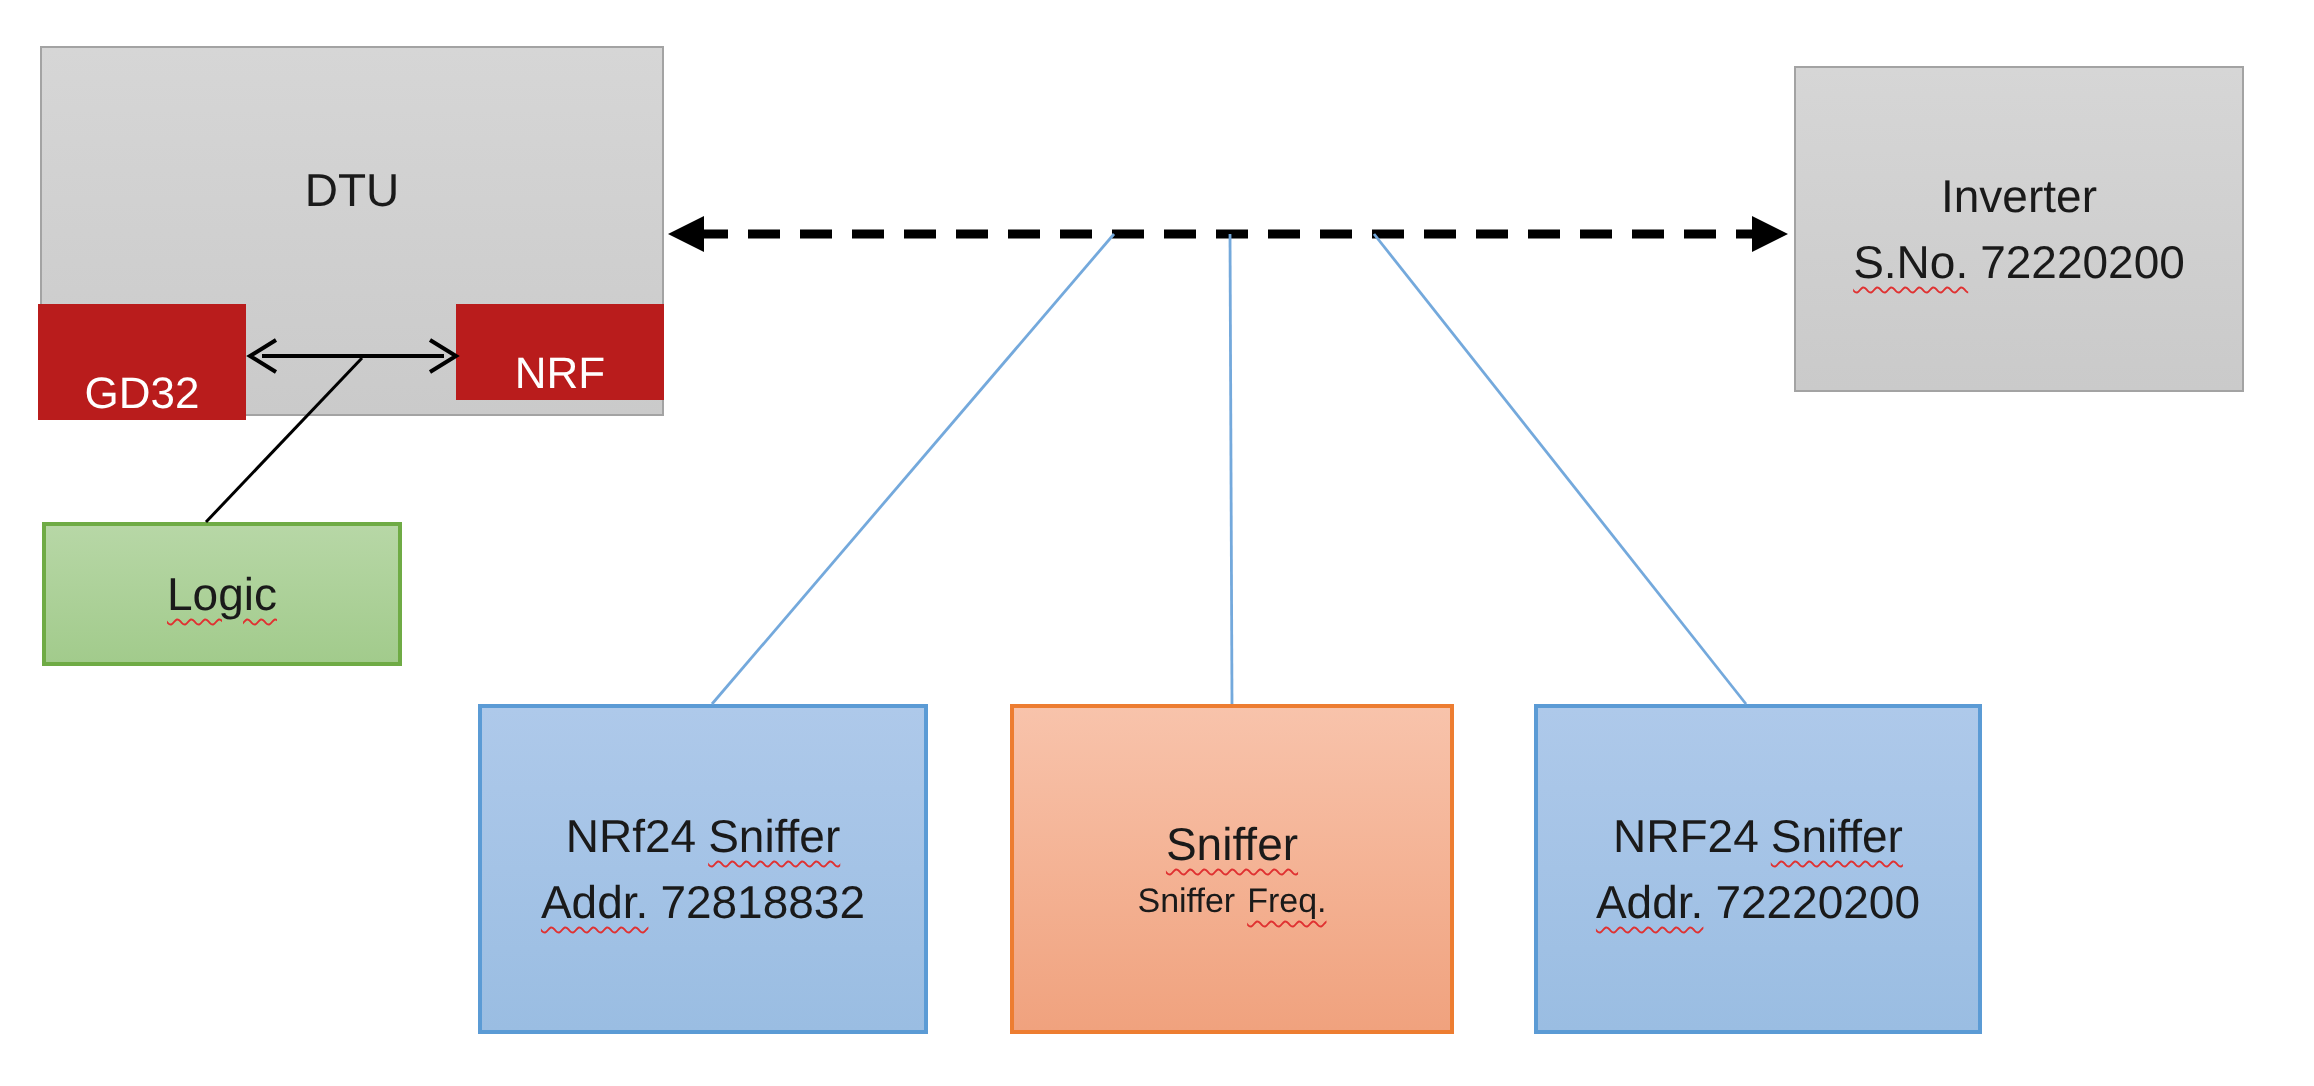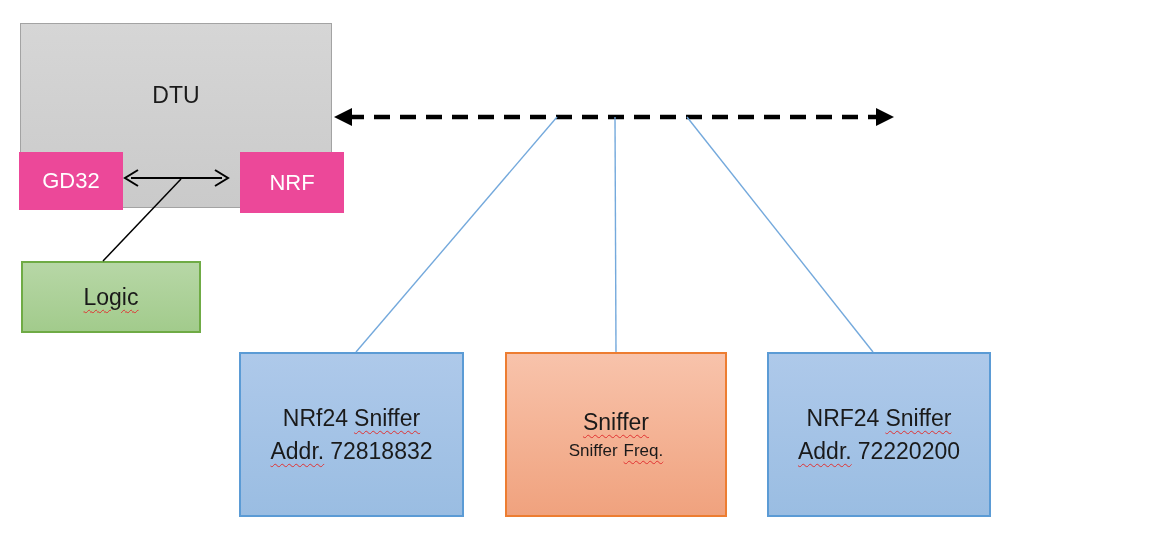--- a/index.html
+++ b/index.html
@@ -12,26 +12,26 @@
     display:flex; flex-direction:column; align-items:center; justify-content:center;
     text-align:center;
   }
   .gray {
     background:linear-gradient(#d6d6d6,#cacaca);
     border:1px solid #a3a3a3;
   }
   #dtu    { left:20px;  top:23px;  width:312px; height:185px; font-size:23px; line-height:33px; padding-bottom:40px; }
   #inverter { left:897px; top:33px; width:225px; height:163px; font-size:23px; line-height:33px; }
   .chip {
-    position:absolute; box-sizing:border-box; background:#ec4899; color:#ffffff;
-    display:flex; align-items:center; justify-content:center;
+    position:absolute; box-sizing:border-box; background:#b91c1c; color:#ffffff;
+    display:flex; align-items:flex-end; justify-content:center;
     font-size:22px;
   }
   #gd32 { left:19px;  top:152px; width:104px; height:58px; }
-  #nrf  { left:240px; top:152px; width:104px; height:61px; }
+  #nrf  { left:228px; top:152px; width:104px; height:48px; }
   #logic {
     left:21px; top:261px; width:180px; height:72px; font-size:23px;
     background:linear-gradient(#b7d7a6,#a2cb8c);
     border:2px solid #6fab45;
   }
   .blue {
     background:linear-gradient(#aec9ea,#9abde2);
     border:2px solid #5b9bd5;
     font-size:23px; line-height:33px;
   }
@@ -67,20 +67,26 @@
     <div>DTU</div>
   </div>
 
   <div class="chip" id="gd32">
     <span>GD32</span>
   </div>
   <div class="chip" id="nrf">
     <span>NRF</span>
   </div>
 
+  <div class="box gray" id="inverter">
+    <div>Inverter</div>
+    <div>
+      <span class="sq">S.No.</span><span class="gap">72220200</span>
+    </div>
+  </div>
 
   <div class="box" id="logic">
     <span class="sq">Logic</span>
   </div>
 
   <div class="box blue" id="sniffer-left">
     <div>
       <span>NRf24</span><span class="sq gap">Sniffer</span>
     </div>
     <div>

